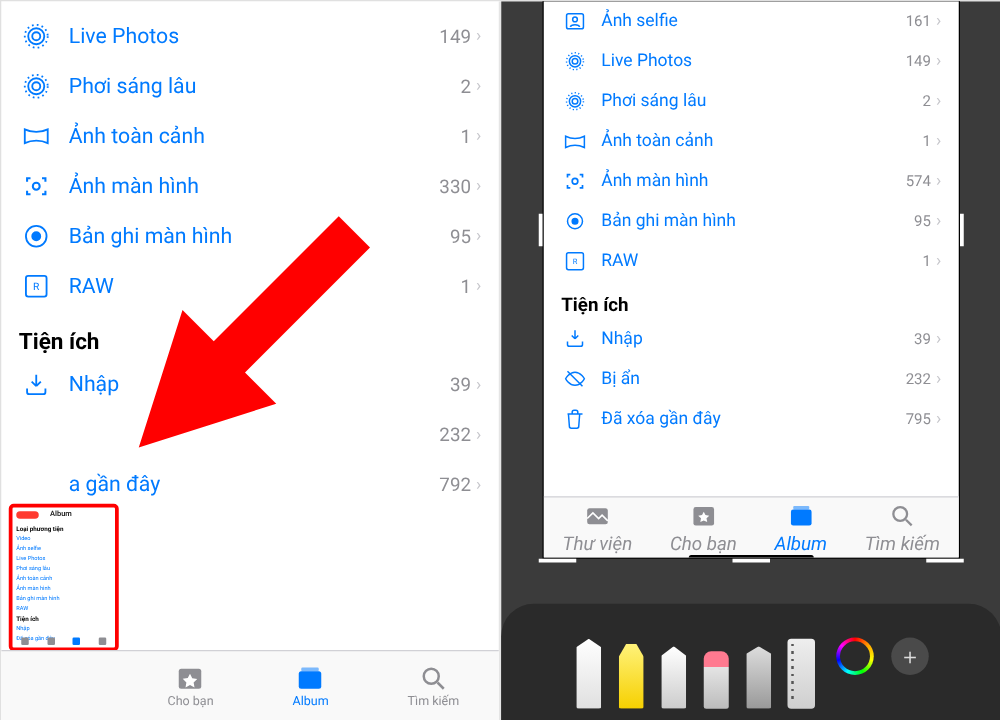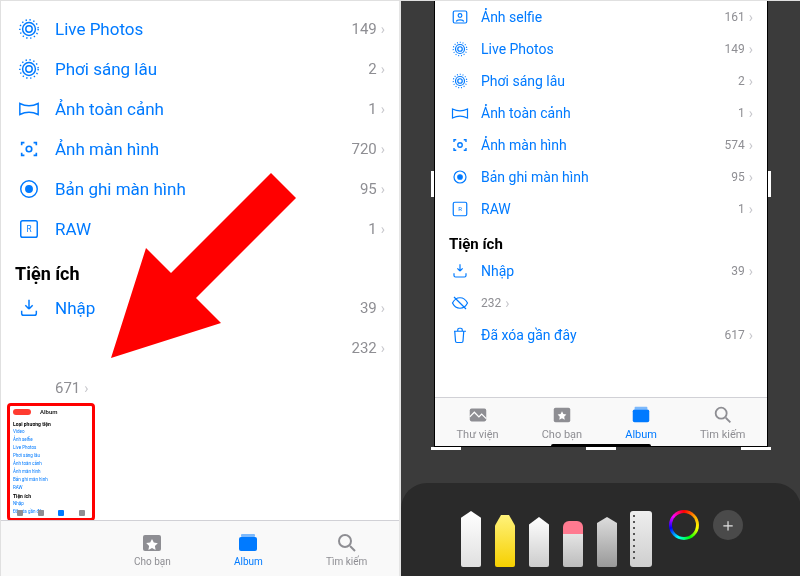--- a/index.html
+++ b/index.html
@@ -35,21 +35,21 @@
 .arrow{position:absolute;left:100px;top:162px;width:200px;height:200px;pointer-events:none;}
 
 .panelR{background:#3b3b3b;}
 .panelR .canvas{position:absolute;left:34px;top:0;width:332px;height:445px;background:#fff;box-shadow:0 0 0 1px #000;overflow:hidden;}
 .panelR .canvas .row{height:32px;font-size:14px;}
 .panelR .canvas .row .lbl{font-size:14px;}
 .panelR .canvas .row .cnt{font-size:12px;}
 .panelR .canvas .row .icon{width:22px;height:22px;flex:0 0 22px;margin-right:10px;}
 .panelR .canvas .sechdr{font-size:15px;padding:10px 14px 2px;}
 .panelR .canvas .tabbar{position:absolute;left:0;right:0;bottom:0;height:48px;}
-.panelR .canvas .tab{font-size:11px;}
+.panelR .canvas .tab{font-size:15px;font-style:italic;}
 .panelR .canvas .home{position:absolute;left:50%;bottom:-2px;transform:translateX(-50%);width:100px;height:4px;border-radius:2px;background:#000;}
 
 .hside{position:absolute;width:3px;height:26px;background:#fff;}
 .hside.l{left:30px;top:170px;} .hside.r{right:30px;top:170px;}
 .hb{position:absolute;height:3px;width:30px;background:#fff;}
 .hb.bl{left:30px;bottom:127px;} .hb.br{right:30px;bottom:127px;}
 .hb.bc{left:50%;transform:translateX(-50%);bottom:127px;}
 
 .tooltray{position:absolute;left:0;right:0;bottom:0;height:84px;background:#2a2a2a;border-radius:26px 26px 0 0;display:flex;align-items:flex-end;justify-content:center;gap:10px;padding-bottom:10px;}
 .tool{width:24px;height:64px;display:flex;align-items:flex-end;justify-content:center;}
@@ -107,21 +107,21 @@
       <span class="chev">›</span>
     </div>
     <div class="row">
       <span class="icon">
             <svg width="22" height="22" viewBox="0 0 24 24" fill="none" stroke="currentColor" stroke-width="1.8">
               <path d="M4 8V5h3M20 8V5h-3M4 16v3h3M20 16v3h-3"></path>
               <circle cx="12" cy="12" r="3"></circle>
             </svg>
           </span>
       <span class="lbl">Ảnh màn hình</span>
-      <span class="cnt">720</span>
+      <span class="cnt">330</span>
       <span class="chev">›</span>
     </div>
     <div class="row">
       <span class="icon">
             <svg width="22" height="22" viewBox="0 0 24 24" fill="none" stroke="currentColor" stroke-width="1.6">
               <circle cx="12" cy="12" r="9"></circle>
               <circle cx="12" cy="12" r="3.5" fill="currentColor"></circle>
             </svg>
           </span>
       <span class="lbl">Bản ghi màn hình</span>
@@ -155,21 +155,22 @@
     <span class="chev">›</span>
   </div>
   <div class="row">
     <span class="icon" style="visibility:hidden;"></span>
     <span class="lbl"></span>
     <span class="cnt">232</span>
     <span class="chev">›</span>
   </div>
   <div class="row">
     <span class="icon" style="visibility:hidden;"></span>
-    <span class="cnt">671</span>
+    <span class="lbl">a gần đây</span>
+    <span class="cnt">792</span>
     <span class="chev">›</span>
   </div>
 
   <div class="thumbbox">
     <div class="tb"></div>
     <div class="ttitle">Album</div>
     <div class="tlist">
       <div class="tsec">Loại phương tiện</div>
       <div>Video</div>
           <div>Ảnh selfie</div>
@@ -330,31 +331,32 @@
       <span class="cnt">39</span>
           <span class="chev">›</span>
     </div>
     <div class="row">
       <span class="icon">
             <svg width="18" height="18" viewBox="0 0 24 24" fill="none" stroke="currentColor" stroke-width="1.6">
               <path d="M2 12s3.5-7 10-7 10 7 10 7-3.5 7-10 7S2 12 2 12z"></path>
               <path d="M4 4l16 16"></path>
             </svg>
           </span>
+      <span class="lbl">Bị ẩn</span>
       <span class="cnt">232</span>
           <span class="chev">›</span>
     </div>
     <div class="row">
       <span class="icon">
             <svg width="18" height="18" viewBox="0 0 24 24" fill="none" stroke="currentColor" stroke-width="1.6">
               <path d="M4 7h16M9 7V5a2 2 0 0 1 2-2h2a2 2 0 0 1 2 2v2m2 0l-1 13a2 2 0 0 1-2 2H8a2 2 0 0 1-2-2L5 7"></path>
             </svg>
           </span>
       <span class="lbl">Đã xóa gần đây</span>
-      <span class="cnt">617</span>
+      <span class="cnt">795</span>
           <span class="chev">›</span>
     </div>
 
     <div class="tabbar">
       <div class="tab">
         <span class="tabico">
               <svg width="22" height="22" viewBox="0 0 24 24" fill="currentColor">
                 <rect x="3" y="5" width="18" height="14" rx="2"></rect>
                 <path d="M3 14l5-5 5 5 3-3 5 5" stroke="#fff" fill="none" stroke-width="1.4"></path>
               </svg>

